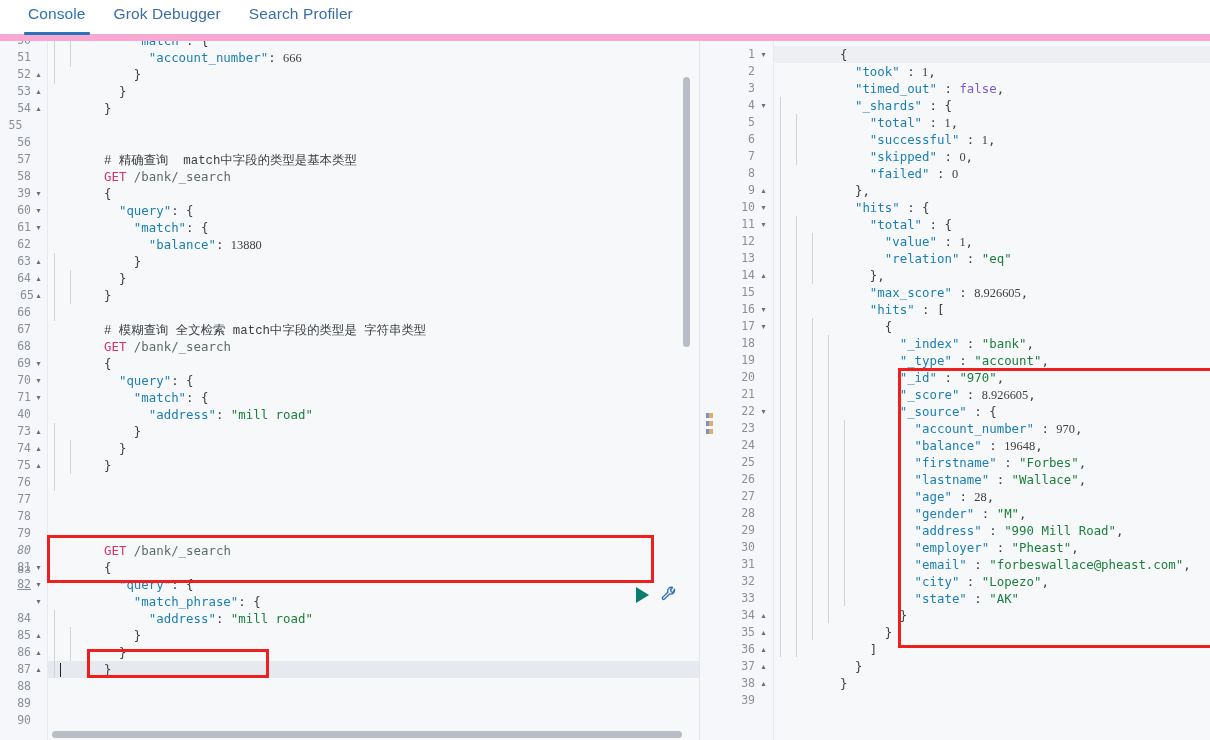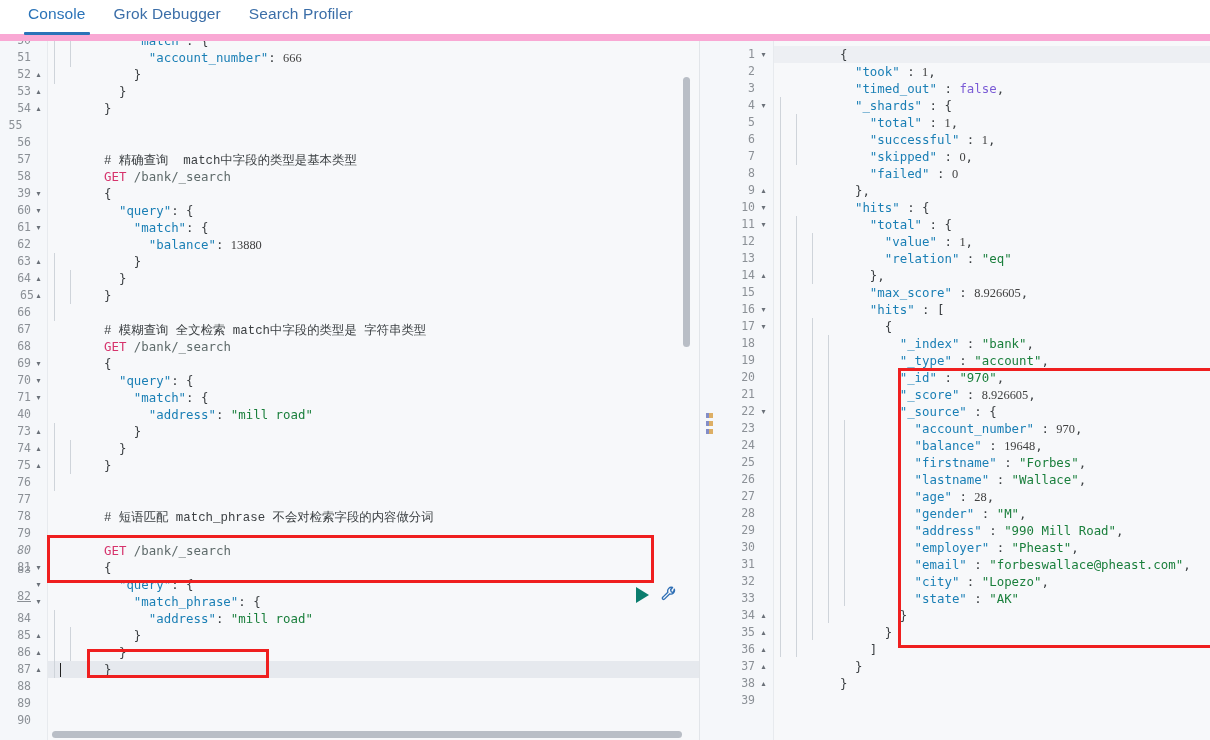--- a/index.html
+++ b/index.html
@@ -237,21 +237,20 @@
         <div class="cl" style="top: 246px;"><span class="pun">}</span></div>
         <div class="cl" style="top: 280px;"><span class="cmt"># 模糊查询 全文检索 match中字段的类型是 字符串类型</span></div>
         <div class="cl" style="top: 297px;"><span class="met">GET</span><span class="pun"> </span><span class="url">/bank/_search</span></div>
         <div class="cl" style="top: 314px;"><span class="pun">{</span></div>
         <div class="cl" style="top: 331px;"><span class="pun">  </span><span class="k">"query"</span><span class="pun">: {</span></div>
         <div class="cl" style="top: 348px;"><span class="pun">    </span><span class="k">"match"</span><span class="pun">: {</span></div>
         <div class="cl" style="top: 365px;"><span class="pun">      </span><span class="k">"address"</span><span class="pun">: </span><span class="str">"mill road"</span></div>
         <div class="cl" style="top: 382px;"><span class="pun">    }</span></div>
         <div class="cl" style="top: 399px;"><span class="pun">  }</span></div>
         <div class="cl" style="top: 416px;"><span class="pun">}</span></div>
-        <div class="cl" style="top: 467px;"><span class="cmt"># 短语匹配 match_phrase 不会对检索字段的内容做分词</span></div>
         <div class="cl" style="top: 501px;"><span class="met">GET</span><span class="pun"> </span><span class="url">/bank/_search</span></div>
         <div class="cl" style="top: 518px;"><span class="pun">{</span></div>
         <div class="cl" style="top: 535px;"><span class="pun">  </span><span class="k">"query"</span><span class="pun">: {</span></div>
         <div class="cl" style="top: 552px;"><span class="pun">    </span><span class="k">"match_phrase"</span><span class="pun">: {</span></div>
         <div class="cl" style="top: 569px;"><span class="pun">      </span><span class="k">"address"</span><span class="pun">: </span><span class="str">"mill road"</span></div>
         <div class="cl" style="top: 586px;"><span class="pun">    }</span></div>
         <div class="cl" style="top: 603px;"><span class="pun">  }</span></div>
         <div class="row-hl" style="top: 620px;"></div>
         <div class="cl" style="top: 620px;"><span class="pun">}</span></div>
         <div class="caret" style="top: 622px; left: 12px;"></div>
@@ -319,21 +318,21 @@
       <div class="fold" style="top: 399px;">▴</div>
       <div class="ln" style="top: 416px;">75</div>
       <div class="fold" style="top: 416px;">▴</div>
       <div class="ln" style="top: 433px;">76</div>
       <div class="ln" style="top: 450px;">77</div>
       <div class="ln" style="top: 467px;">78</div>
       <div class="ln" style="top: 484px;">79</div>
       <div class="ln" style="top: 501px; font-style: italic;">80</div>
       <div class="ln" style="top: 518px;">81</div>
       <div class="fold" style="top: 518px;">▾</div>
-      <div class="ln" style="top: 547px; text-decoration: underline;">82</div>
+      <div class="ln" style="top: 535px; text-decoration: underline;">82</div>
       <div class="fold" style="top: 535px;">▾</div>
       <div class="ln" style="top: 520px; font-family: Liberation Mono, monospace;">83</div>
       <div class="fold" style="top: 552px;">▾</div>
       <div class="ln" style="top: 569px;">84</div>
       <div class="ln" style="top: 586px;">85</div>
       <div class="fold" style="top: 586px;">▴</div>
       <div class="ln" style="top: 603px;">86</div>
       <div class="fold" style="top: 603px;">▴</div>
       <div class="ln" style="top: 620px;">87</div>
       <div class="fold" style="top: 620px;">▴</div>

